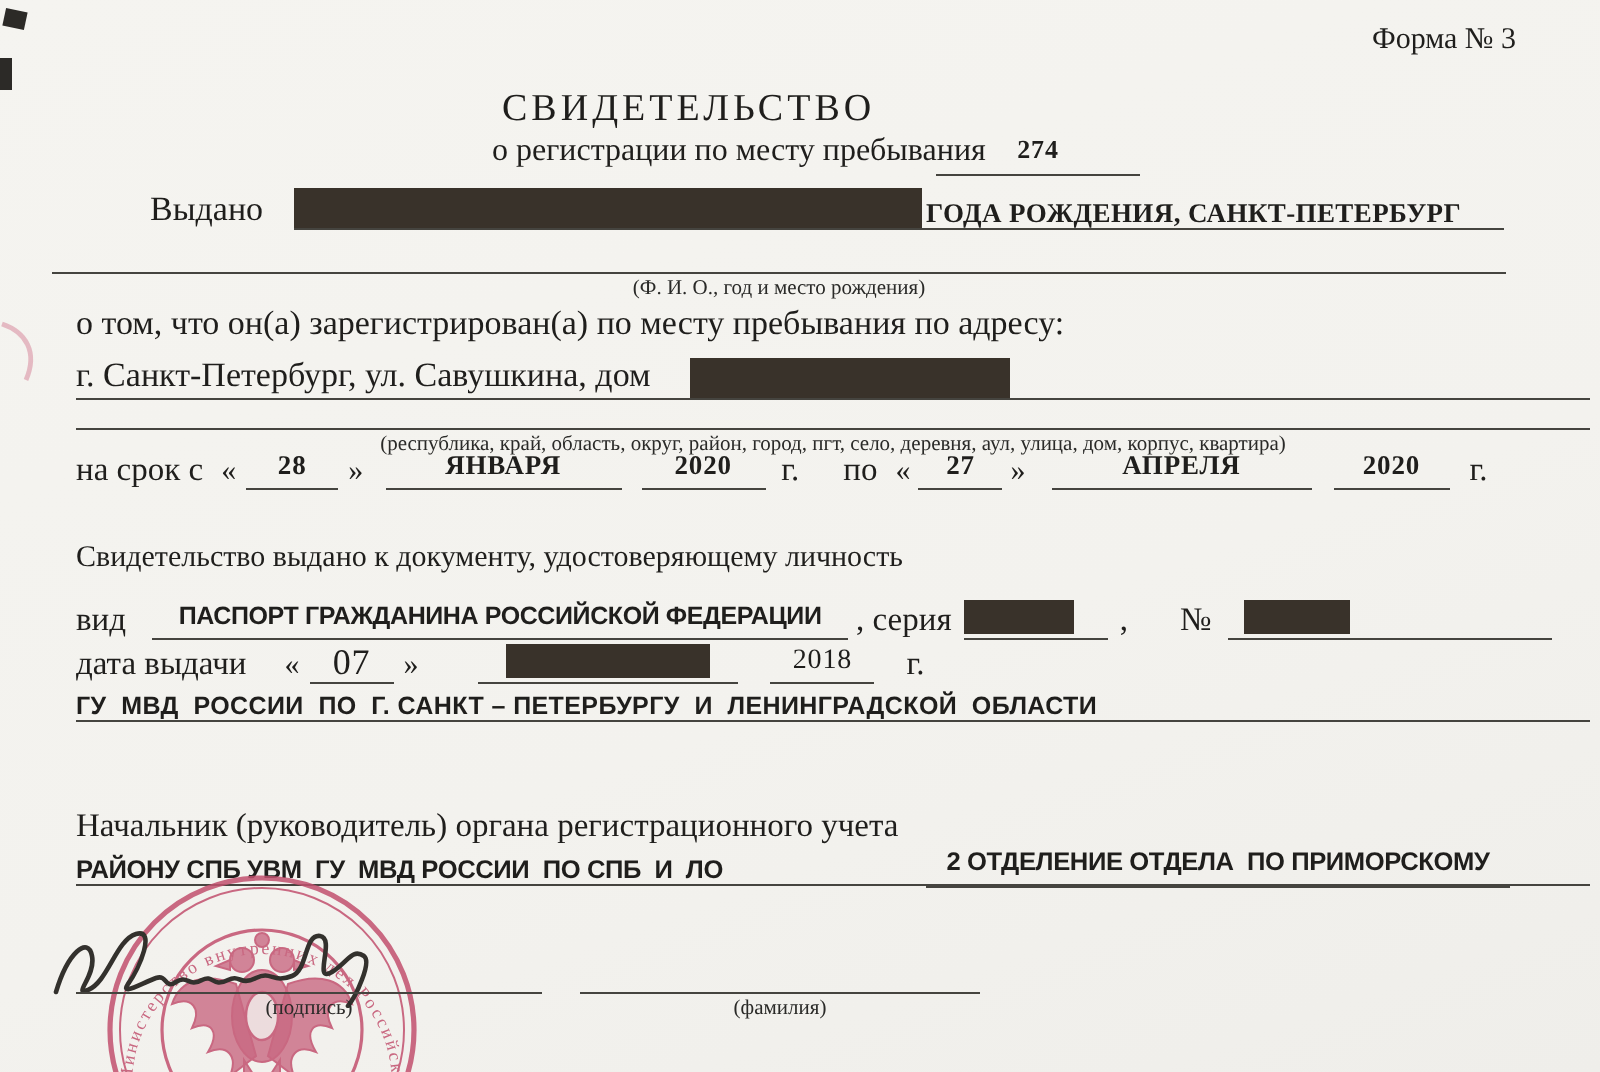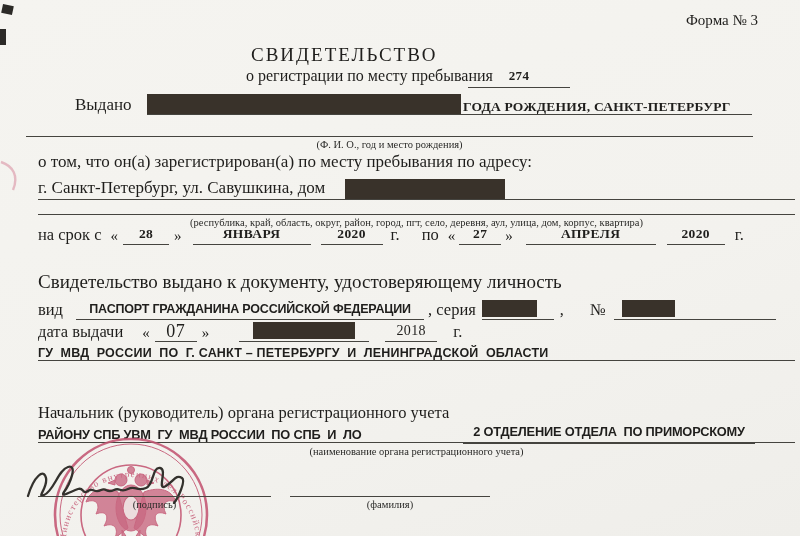--- a/index.html
+++ b/index.html
@@ -82,21 +82,21 @@
     <span class="q" style="margin-left:4px;">»</span>
     <span class="slot" style="width:130px;margin-left:13px;height:20px;">
       <span class="val">АПРЕЛЯ</span>
     </span>
     <span class="slot" style="width:58px;margin-left:11px;height:20px;">
       <span class="val">2020</span>
     </span>
     <span class="lbl" style="margin-left:10px;">г.</span>
   </div>
 
-  <div class="abs serif" style="left:38px;top:271px;font-size:19px;">Свидетельство выдано к документу, удостоверяющему личность</div>
+  <div class="abs serif" style="left:38px;top:271px;font-size:15px;">Свидетельство выдано к документу, удостоверяющему личность</div>
 
   <div class="abs rowflex" style="left:38px;top:299px;height:21px;">
     <span class="lbl">вид</span>
     <span class="slot" style="width:348px;margin-left:13px;height:20px;">
       <span class="sansv" style="font-size:12.5px;">ПАСПОРТ ГРАЖДАНИНА РОССИЙСКОЙ ФЕДЕРАЦИИ</span>
     </span>
     <span class="lbl" style="margin-left:4px;">, серия</span>
     <span class="slot" style="width:72px;margin-left:6px;height:20px;text-align:left;">
       <span class="redact" style="width:55px;height:17px;vertical-align:bottom;"></span>
     </span>
@@ -125,21 +125,20 @@
 
   <div class="abs sansv ws" style="left:38px;top:346px;font-size:12.5px;letter-spacing:.2px;">ГУ  МВД  РОССИИ  ПО  Г. САНКТ – ПЕТЕРБУРГУ  И  ЛЕНИНГРАДСКОЙ  ОБЛАСТИ</div>
   <div class="abs line" style="left:38px;top:344px;width:757px;height:16px;"></div>
 
   <div class="abs serif" style="left:38px;top:403px;font-size:16.5px;">Начальник (руководитель) органа регистрационного учета</div>
   <div class="abs slot" style="left:463px;top:402px;width:292px;height:21px;">
     <span class="sansv ws" style="font-size:12.8px;">2 ОТДЕЛЕНИЕ ОТДЕЛА  ПО ПРИМОРСКОМУ</span>
   </div>
   <div class="abs sansv ws" style="left:38px;top:427px;font-size:12.8px;">РАЙОНУ СПБ УВМ  ГУ  МВД РОССИИ  ПО СПБ  И  ЛО</div>
   <div class="abs line" style="left:38px;top:426px;width:757px;height:16px;"></div>
-  <div class="abs caption" style="left:38px;top:446px;width:757px;">(наименование органа регистрационного учета)</div>
 
   <svg class="abs" style="left:44px;top:428px;opacity:.85;" width="174" height="174" viewBox="0 0 174 174">
     <g fill="none" stroke="#c2516f">
       <circle cx="87" cy="87" r="76" stroke-width="2.6"></circle>
       <circle cx="87" cy="87" r="71" stroke-width="1"></circle>
       <circle cx="87" cy="87" r="50" stroke-width="1.6"></circle>
     </g>
     <defs>
       <path id="stampTop" d="M 22,114 A 62,62 0 1 1 152,114"></path>
       <path id="stampBottom" d="M 47,115 A 49,49 0 0 0 127,115"></path>

